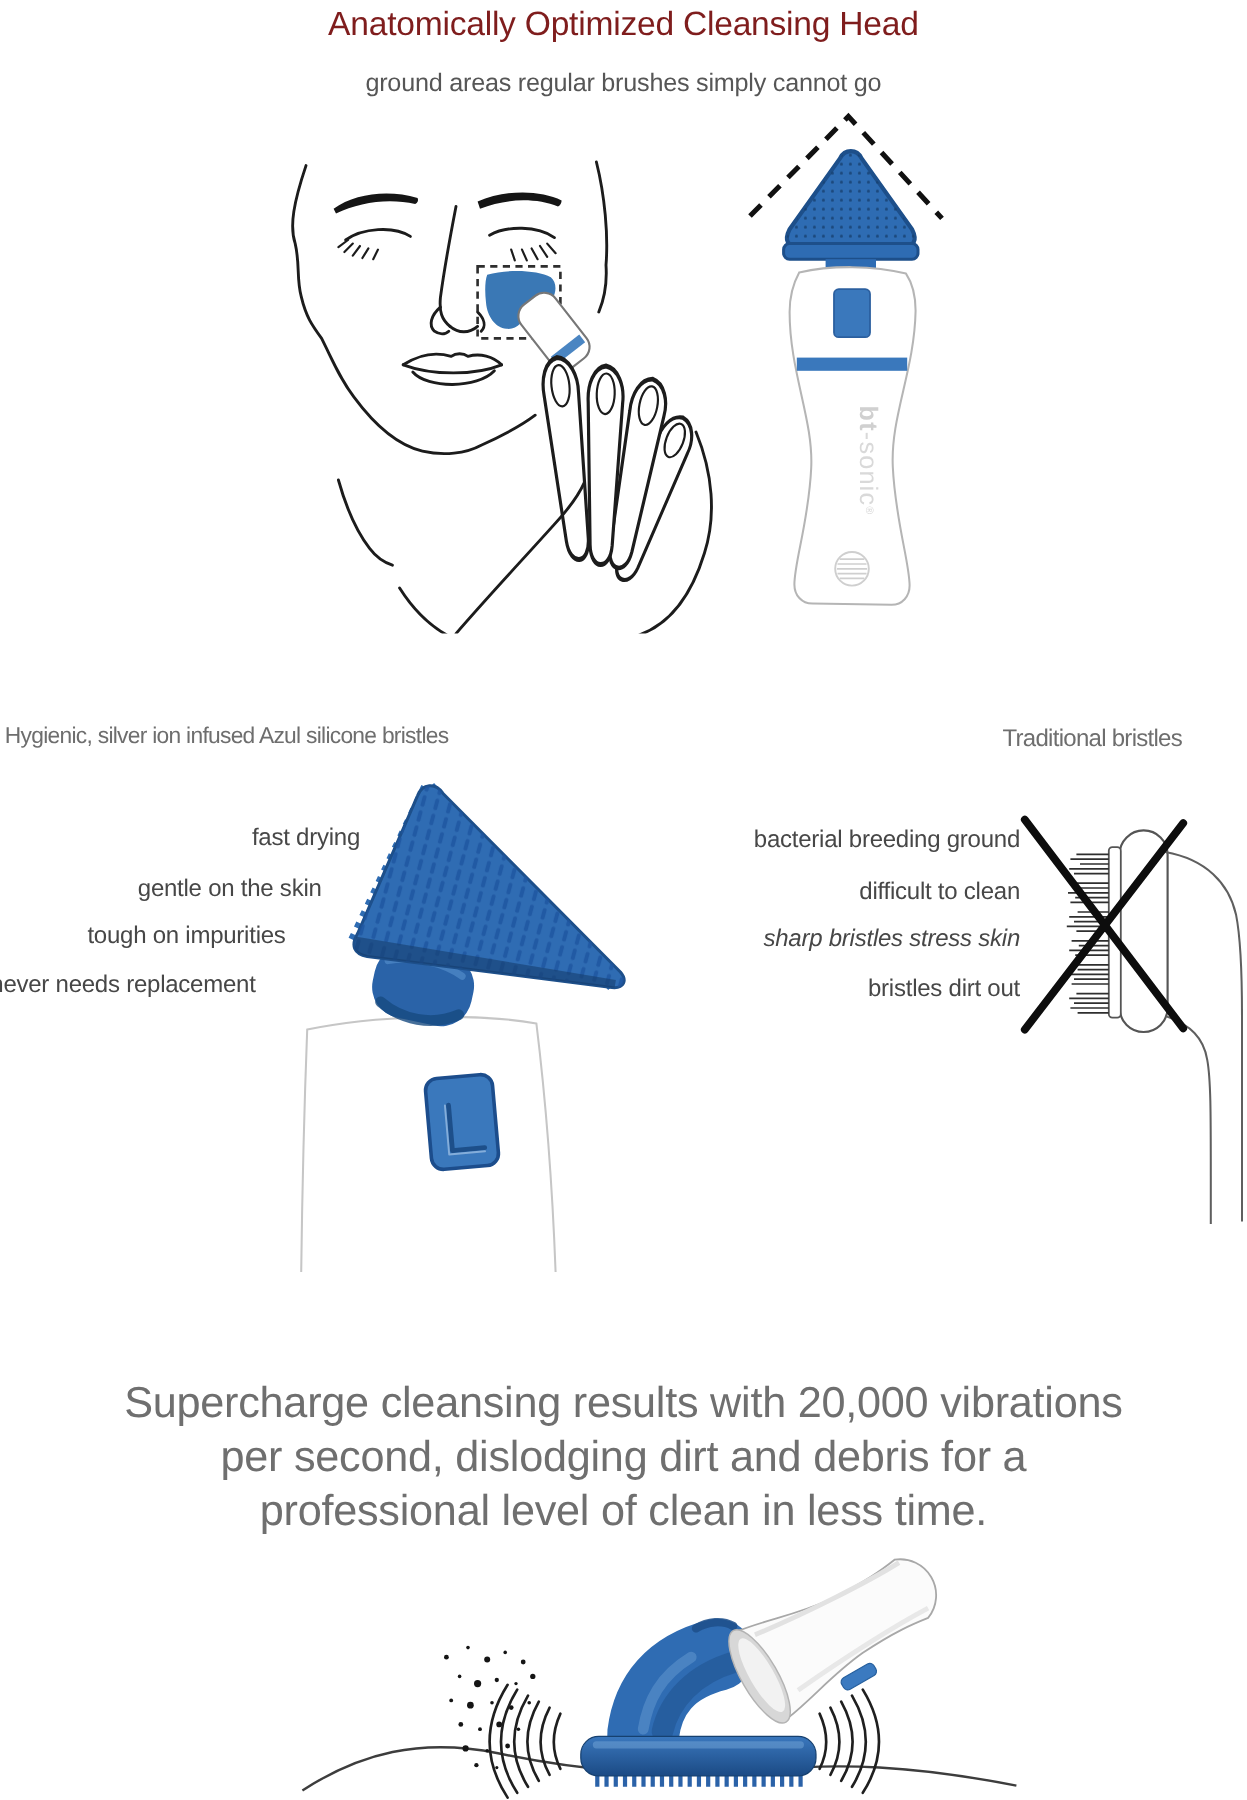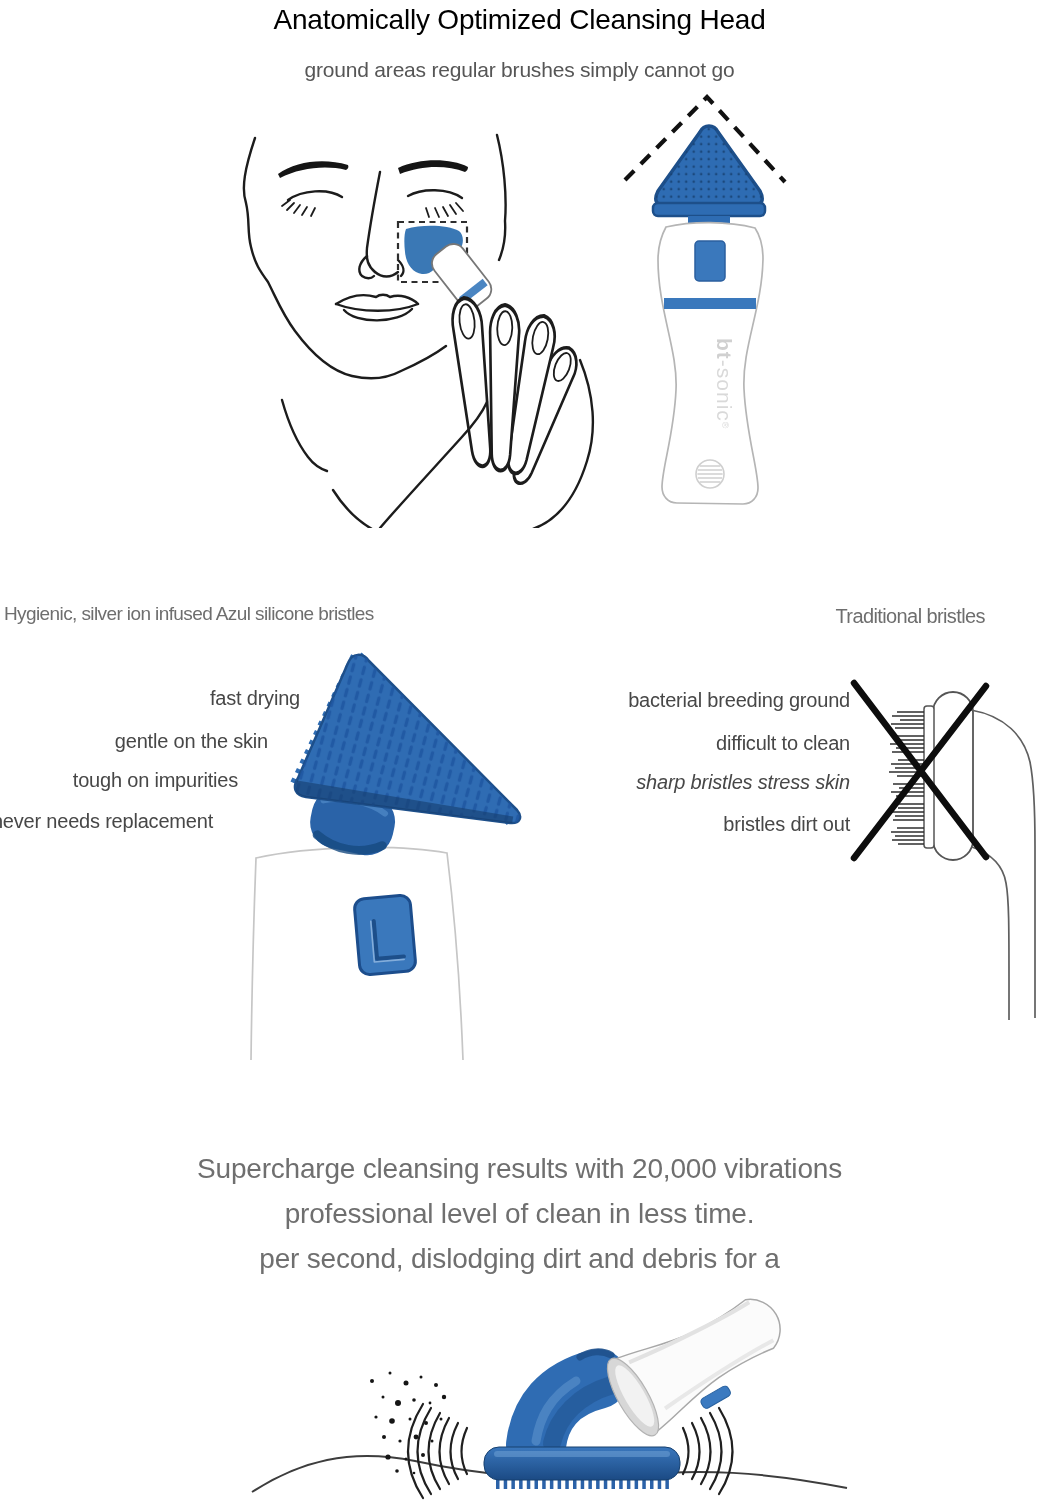--- a/index.html
+++ b/index.html
@@ -1,30 +1,30 @@
 <!DOCTYPE html>
 <html><head>
 <meta charset="utf-8">
 <style>
   html,body{margin:0;padding:0;background:#fff;}
   .canvas{position:relative;width:1039px;height:1500px;background:#ffffff;
           font-family:"Liberation Sans",sans-serif;overflow:hidden;}
   .abs{position:absolute;}
   .title{left:0;right:0;top:4px;text-align:center;font-size:28px;font-weight:300;
-         color:#000000;letter-spacing:-0.2px;}
+         color:#7f1d1d;letter-spacing:-0.2px;}
   .subtitle{left:0;right:0;top:58px;text-align:center;font-size:21px;font-weight:300;
             color:#565656;letter-spacing:-0.2px;}
   .h-left{left:4px;top:603px;font-size:19px;font-weight:300;color:#6e6e6e;letter-spacing:-0.6px;}
   .h-right{right:54px;top:605px;font-size:20px;font-weight:300;color:#6e6e6e;letter-spacing:-0.6px;}
   .bullet{font-size:20px;color:#474747;letter-spacing:-0.2px;white-space:nowrap;}
   .az0{right:739px;top:687px;} .az1{right:771px;top:730px;}
   .az2{right:801px;top:769px;} .az3{right:826px;top:810px;}
   .tr0{right:189px;top:689px;} .tr1{right:189px;top:732px;}
   .tr2{right:189px;top:771px;font-style:italic;} .tr3{right:189px;top:813px;}
-  .para{left:0;right:0;top:1146px;text-align:center;font-size:28px;font-weight:300;
+  .para{left:0;right:0;top:1146px;text-align:center;font-size:36px;font-weight:300;
         color:#6f6f6f;letter-spacing:-0.2px;line-height:45px;}
   svg{display:block;}
   .ln{fill:none;stroke:#1c1c1c;stroke-width:2.4;stroke-linecap:round;stroke-linejoin:round;}
   .finger path,.finger ellipse{vector-effect:non-scaling-stroke;}
 </style>
 </head>
 <body>
 
 <div class="canvas">
 
@@ -166,22 +166,22 @@
       <rect x="88" y="42" width="40" height="168" rx="20" fill="#fff" stroke="#555" stroke-width="1.8"></rect>
       <rect x="79" y="56" width="10" height="142" rx="3" fill="#fff" stroke="#555" stroke-width="1.5"></rect>
       <path d="M52,62H79 M47,66H79 M55,70H79 M46,74H79 M50,78H79 M48,86H79 M54,90H79 M45,94H79 M51,98H79 M47,102H79 M53,110H79 M46,114H79 M50,118H79 M44,122H79 M52,126H79 M48,134H79 M54,138H79 M46,142H79 M51,146H79 M47,154H79 M53,158H79 M45,162H79 M50,166H79 M48,170H79 M52,178H79 M46,182H79 M50,186H79 M47,190H79 M53,194H79" stroke="#2f2f2f" stroke-width="1.4" fill="none"></path>
     </g>
     <path d="M126,60 C160,66 179,86 185,112 C189,132 190,160 190,196 L190,368 M127,197 C147,204 158,215 161,233 C164,249 164,278 164,330 L164,370" fill="none" stroke="#5f5f5f" stroke-width="1.7"></path>
     <path d="M9,33 L141,207 M141,36 L9,208" stroke="#0d0d0d" stroke-width="6.5" stroke-linecap="round" fill="none"></path>
   </svg>
 
   <div class="abs para">
     <div>Supercharge cleansing results with 20,000 vibrations</div>
+    <div>per second, dislodging dirt and debris for a</div>
     <div>professional level of clean in less time.</div>
-    <div>per second, dislodging dirt and debris for a</div>
   </div>
 
   <svg class="abs" style="left:240px;top:1285px;" width="620" height="215" viewBox="0 0 620 215">
     <defs>
       <linearGradient id="baseGrad" x1="0" y1="0" x2="0" y2="1">
         <stop offset="0" stop-color="#3a77bd"></stop>
           <stop offset="1" stop-color="#1b4a84"></stop>
       </linearGradient>
     </defs>
     <path d="M12,207 C60,176 110,163 175,176 C240,190 320,198 395,190 C460,184 520,186 607,203" fill="none" stroke="#3d3d3d" stroke-width="2"></path>

